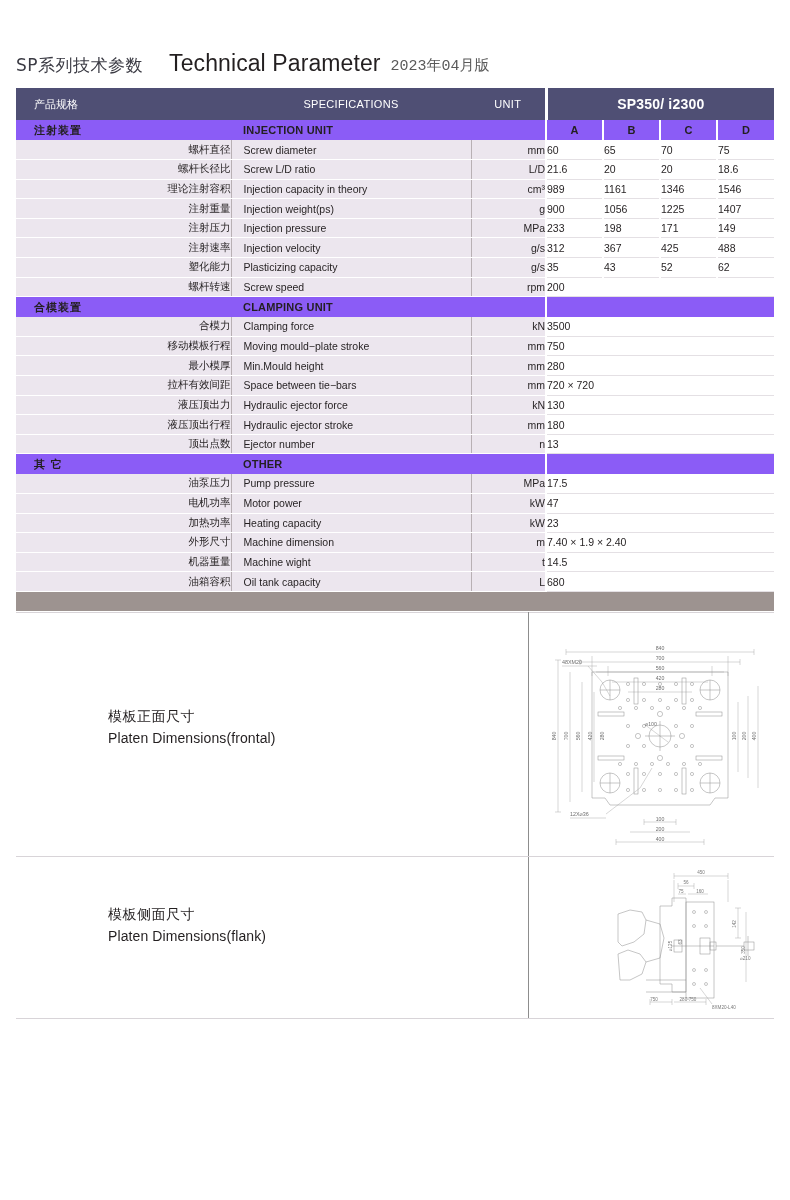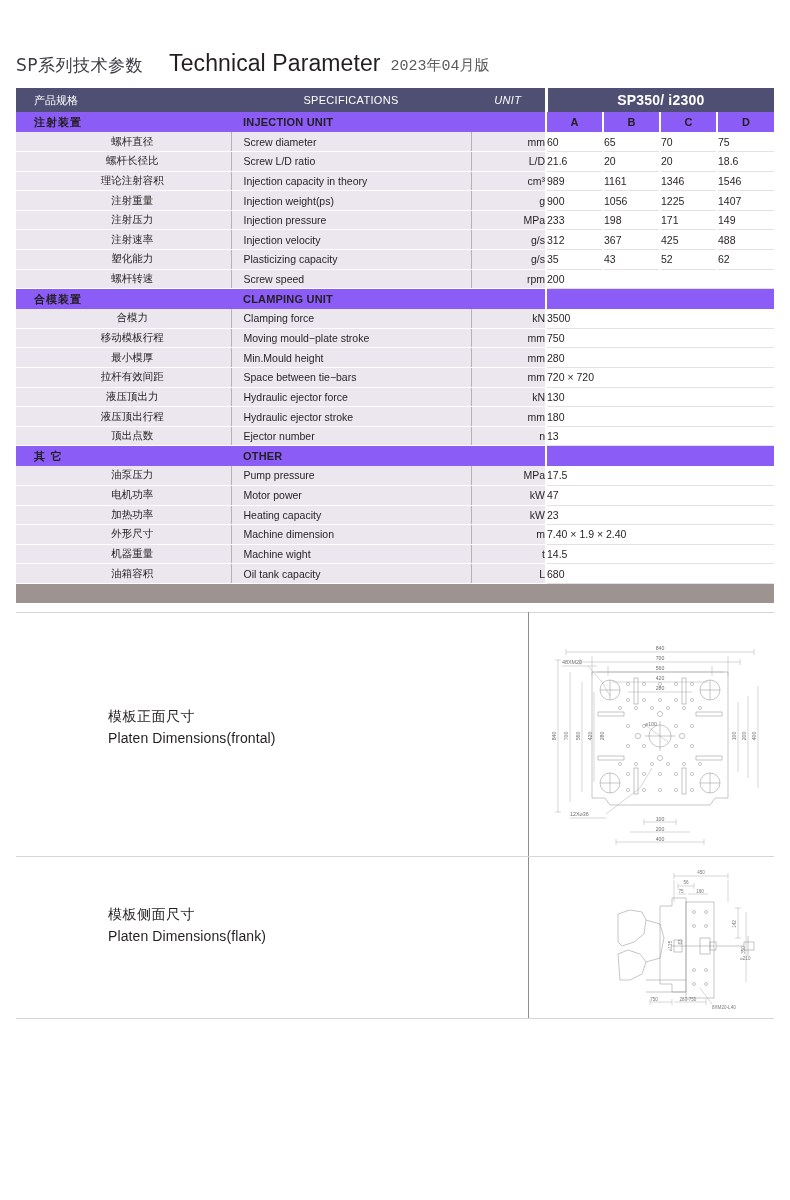--- a/index.html
+++ b/index.html
@@ -46,41 +46,41 @@
     vertical-align:middle;
     box-sizing:border-box;
   }
   col.c-cn{width:215px;}
   col.c-en{width:240px;}
   col.c-unit{width:75px;}
   col.c-val{width:57px;}
 
   
   .hdr td{
-    background:#4f4f74;color:#ffffff;height:24px;
+    background:#4f4f74;color:#ffffff;height:32px;
     font-size:11px;
   }
   .hdr .h-cn{padding-left:18px;text-align:left;font-family:"DejaVu Sans",sans-serif;}
   .hdr .h-en{text-align:center;letter-spacing:.3px;}
-  .hdr .h-unit{text-align:center;letter-spacing:.3px;font-style:italic;}
+  .hdr .h-unit{text-align:center;letter-spacing:.3px;}
   .hdr .h-model{
     text-align:center;font-weight:bold;font-size:14px;letter-spacing:.2px;
     border-left:3px solid #ffffff;
   }
 
   
   .sect td{
     background:#8b5cf6;color:#231f20;font-weight:bold;height:20px;font-size:11px;
   }
   .sect .s-cn{padding-left:18px;text-align:left;font-family:"DejaVu Sans",sans-serif;letter-spacing:1px;}
   .sect .s-en{padding-left:12px;text-align:left;letter-spacing:.2px;}
 
   
   .drow .cn{
-    background:#ece6ee;padding-left:18px;text-align:center;
+    background:#ece6ee;padding-left:18px;text-align:right;
     font-family:"DejaVu Sans",sans-serif;font-size:10.5px;
     border-bottom:1px solid #ffffff;
   }
   .drow .en{
     background:#ece6ee;padding-left:12px;text-align:left;
     border-bottom:1px solid #ffffff;
   }
   .drow .unit{
     background:#ece6ee;text-align:right;
     border-bottom:1px solid #ffffff;

